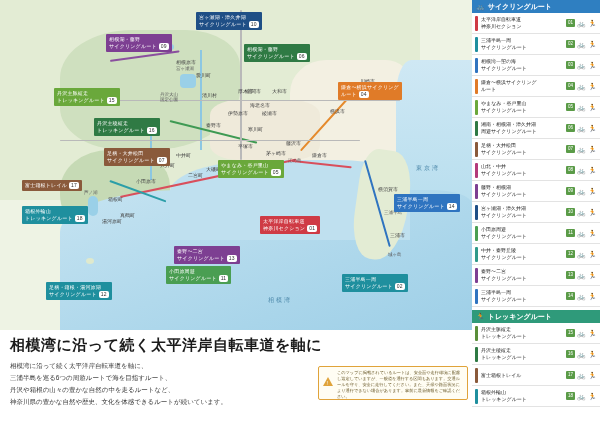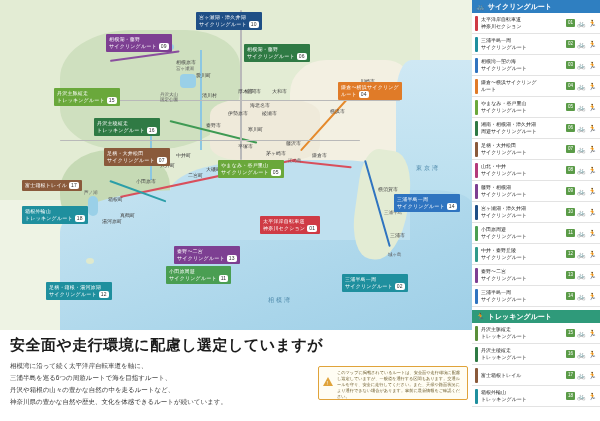--- a/index.html
+++ b/index.html
@@ -328,21 +328,21 @@
       <span style="white-space:pre;">三浦半島一周
 サイクリングルート</span><span class="num">14</span>
     </div>
     <div class="chip c-teal" style="left:342px;top:274px;">
       <span style="white-space:pre;">三浦半島一周
 サイクリングルート</span><span class="num">02</span>
     </div>
   </div>
 
   <div id="caption">
-    <h1>安全面や走行環境に配慮し選定していますが</h1>
+    <h1>相模湾に沿って続く太平洋岸自転車道を軸に</h1>
     <p>相模湾に沿って続く太平洋岸自転車道を軸に、</p>
     <p>三浦半島を巡る6つの周遊ルートで海を目指すルート、</p>
     <p>丹沢や箱根の山々の豊かな自然の中を走るルートなど、</p>
     <p>神奈川県の豊かな自然や歴史、文化を体感できるルートが続いています。</p>
   </div>
 
   <div id="notice">
     <span class="warn"></span>
     <span>このマップに掲載されているルートは、安全面や走行環境に配慮し選定していますが、一般道を通行する区間もあります。交通ルールを守り、安全に走行してください。また、天候や路面状況により通行できない場合があります。事前に最新情報をご確認ください。</span>
   </div>

